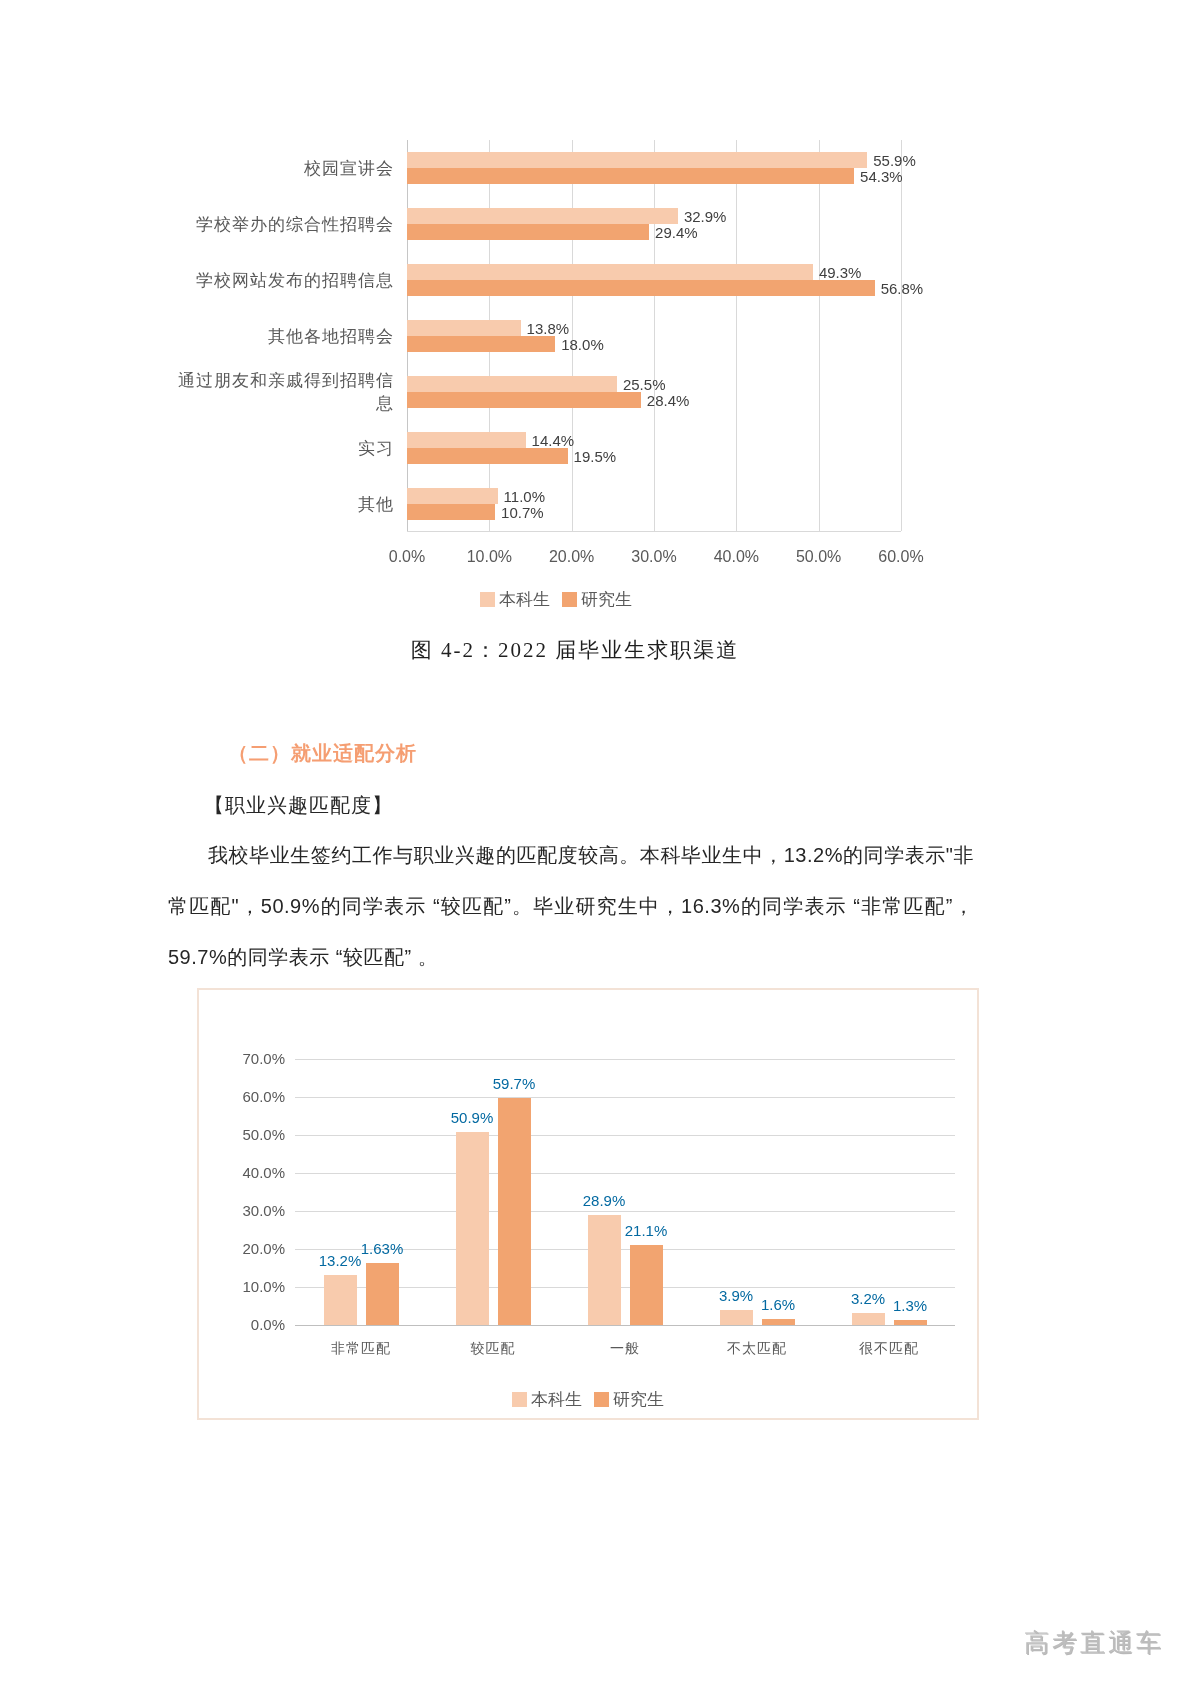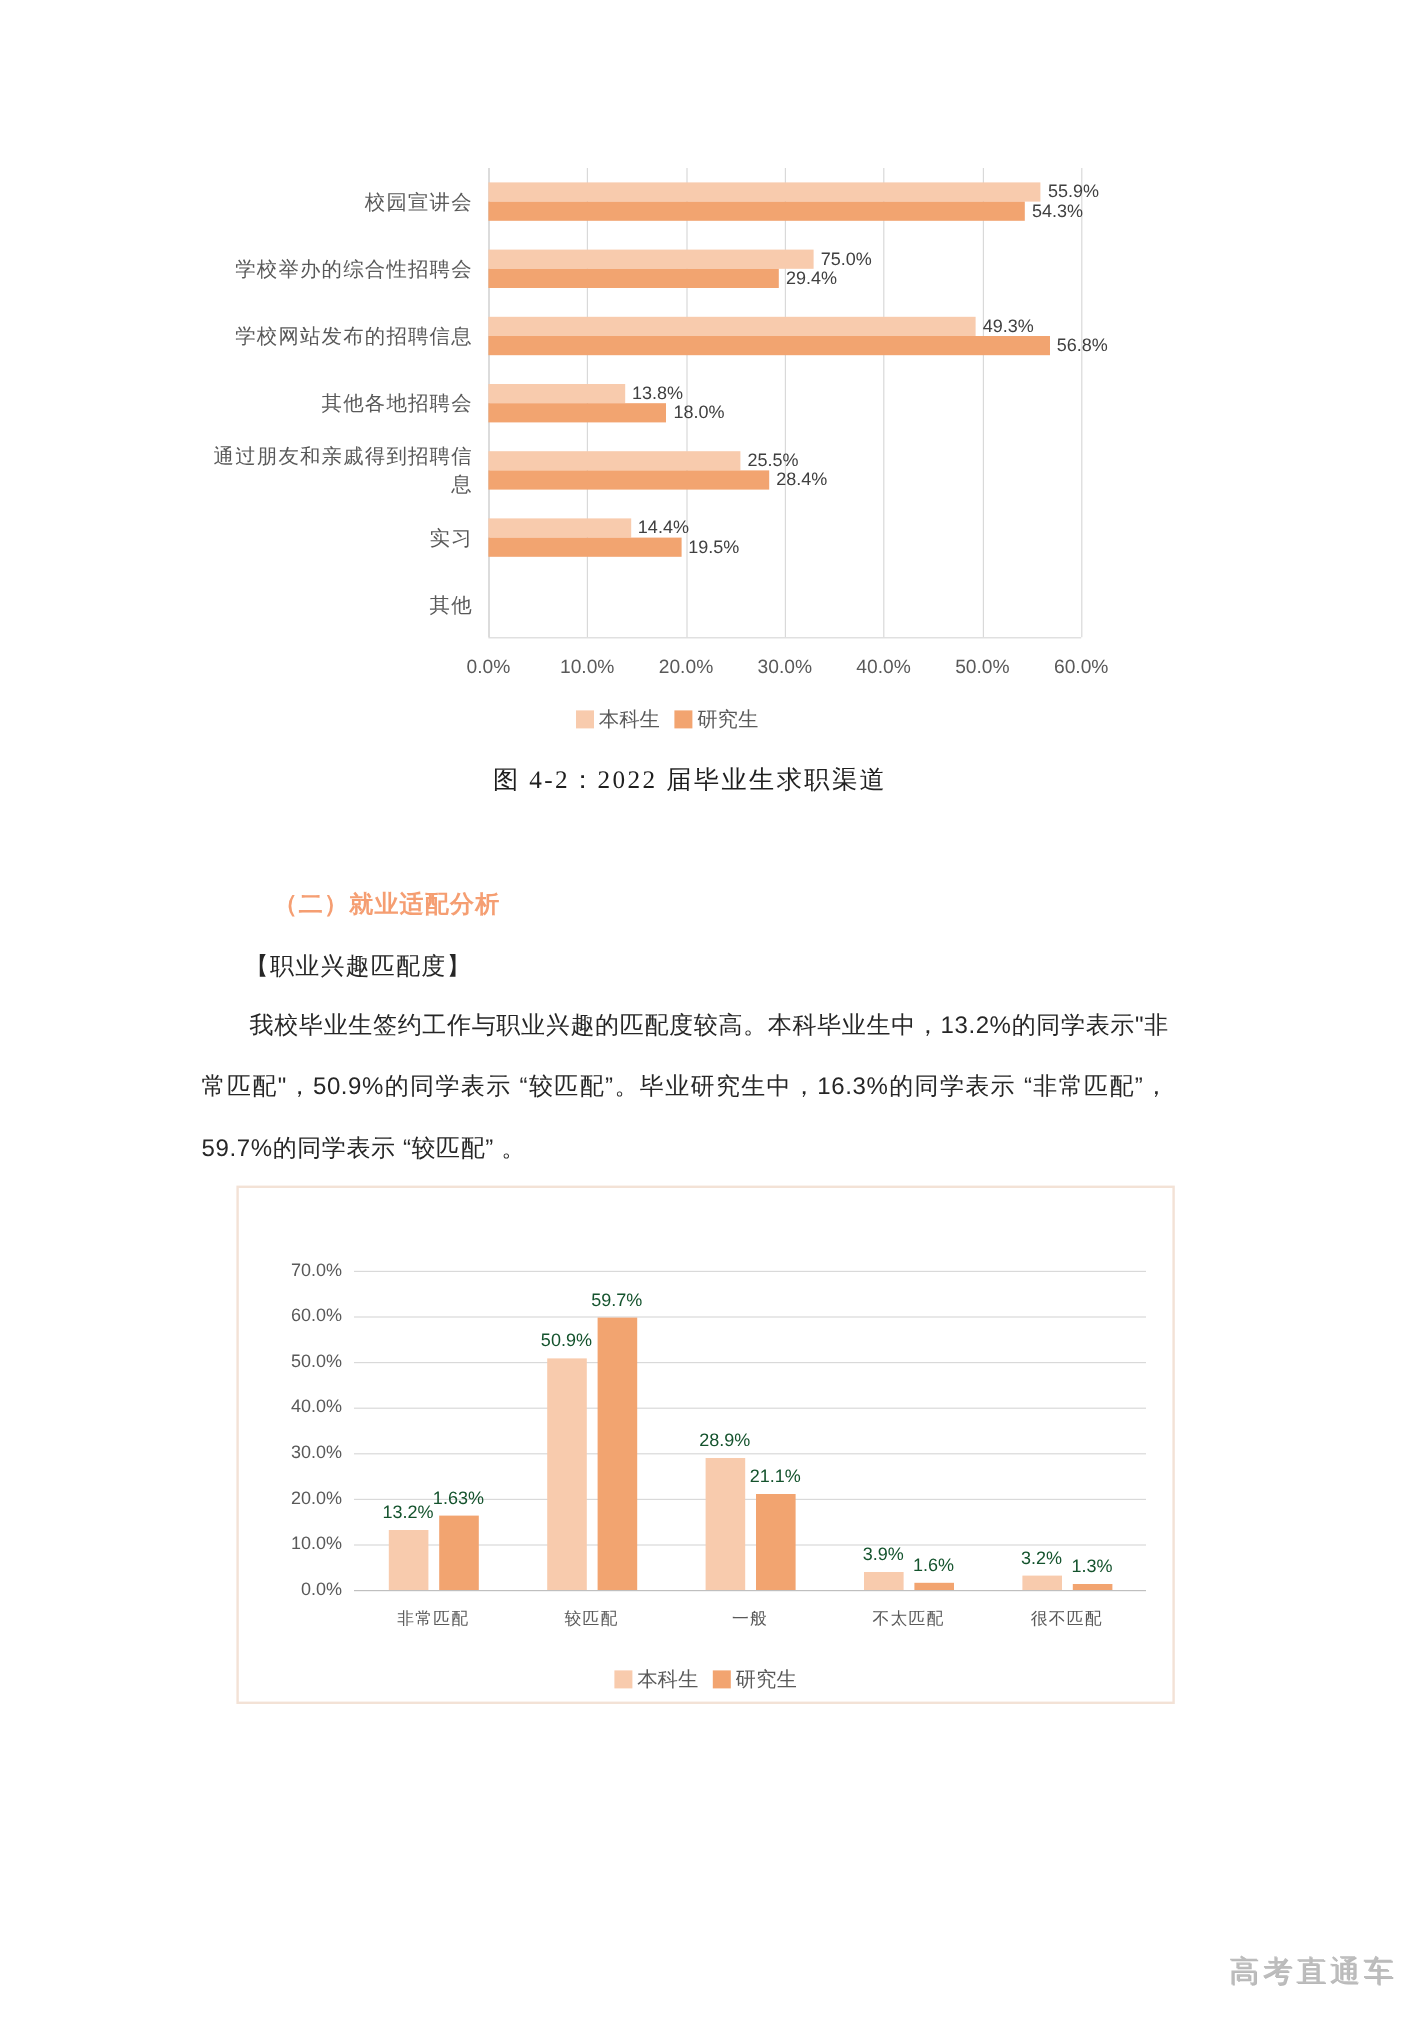--- a/index.html
+++ b/index.html
@@ -48,21 +48,21 @@
   .chart2box { position:absolute; left:197px; top:988px; width:782px; height:432px;
                background:#fff; border:2px solid #f3e2d6; }
   .c2-ylabels { position:absolute; left:0; top:0; width:86px; height:100%; }
   .ytick { position:absolute; right:0; width:86px; text-align:right; font-size:15px; color:#595959; }
   .c2-plot { position:absolute; left:96px; top:69px; width:660px; height:266px; }
   .hgrid { position:absolute; left:0; right:0; height:1px; background:#d9d9d9; }
   .hgrid.axis0 { background:#bfbfbf; }
   .vbar { position:absolute; bottom:0; width:33px; }
   .vbar.s0 { background:#f8cbad; }
   .vbar.s1 { background:#f2a470; }
-  .vval { position:absolute; transform:translateX(-50%); font-size:15px; color:#14532d; white-space:nowrap; }
+  .vval { position:absolute; transform:translateX(-50%); font-size:15px; color:#0369a1; white-space:nowrap; }
   .c2-xlabels { position:absolute; left:96px; top:350px; width:660px; height:26px; }
   .c2-xlabel { position:absolute; transform:translateX(-50%); font-size:14px; color:#595959; letter-spacing:1px; white-space:nowrap;text-align:right; }
   .legend2 { left:50%; transform:translateX(-50%); top:398px; }
 
   
   .page-number { position:absolute; left:0; width:1110px; top:1560px; text-align:center;
                  font-family:"Liberation Serif","DejaVu Serif",serif; font-size:18px; color:#333; }
   .watermark { position:absolute; right:26px; top:1626px; font-size:25px; letter-spacing:3px;
                color:#bdbdbd; text-shadow:1px 1px 0 rgba(125,125,125,0.55); }
 </style>
@@ -93,21 +93,21 @@
               <div class="hbar s1" style="width: 90.5%;"></div>
               <span class="hval" style="left: calc(90.5% + 6px);">54.3%</span>
             </div>
           </div>
         </div>
         <div class="c1-row">
           <div class="c1-label">学校举办的综合性招聘会</div>
           <div class="c1-area">
             <div class="c1-line">
               <div class="hbar s0" style="width: 54.8333%;"></div>
-              <span class="hval" style="left: calc(54.8333% + 6px);">75.0%</span>
+              <span class="hval" style="left: calc(54.8333% + 6px);">32.9%</span>
             </div>
             <div class="c1-line">
               <div class="hbar s1" style="width: 49%;"></div>
               <span class="hval" style="left: calc(49% + 6px);">29.4%</span>
             </div>
           </div>
         </div>
         <div class="c1-row">
           <div class="c1-label">学校网站发布的招聘信息</div>
           <div class="c1-area">
@@ -155,20 +155,30 @@
               <span class="hval" style="left: calc(24% + 6px); text-align: center;">14.4%</span>
             </div>
             <div class="c1-line">
               <div class="hbar s1" style="width: 32.5%;"></div>
               <span class="hval" style="left: calc(32.5% + 6px);">19.5%</span>
             </div>
           </div>
         </div>
         <div class="c1-row">
           <div class="c1-label">其他</div>
+          <div class="c1-area">
+            <div class="c1-line">
+              <div class="hbar s0" style="width: 18.3333%;"></div>
+              <span class="hval" style="left: calc(18.3333% + 6px);">11.0%</span>
+            </div>
+            <div class="c1-line">
+              <div class="hbar s1" style="width: 17.8333%;"></div>
+              <span class="hval" style="left: calc(17.8333% + 6px);">10.7%</span>
+            </div>
+          </div>
         </div>
       </div>
   </section>
   <div class="c1-xaxis" style="position: absolute; left: 407px; top: 548px; width: 494px;">
       <span class="xtick" style="left: 0%;">0.0%</span>
       <span class="xtick" style="left: 16.6667%;">10.0%</span>
       <span class="xtick" style="left: 33.3333%;">20.0%</span>
       <span class="xtick" style="left: 50%;">30.0%</span>
       <span class="xtick" style="left: 66.6667%;">40.0%</span>
       <span class="xtick" style="left: 83.3333%;">50.0%</span>

